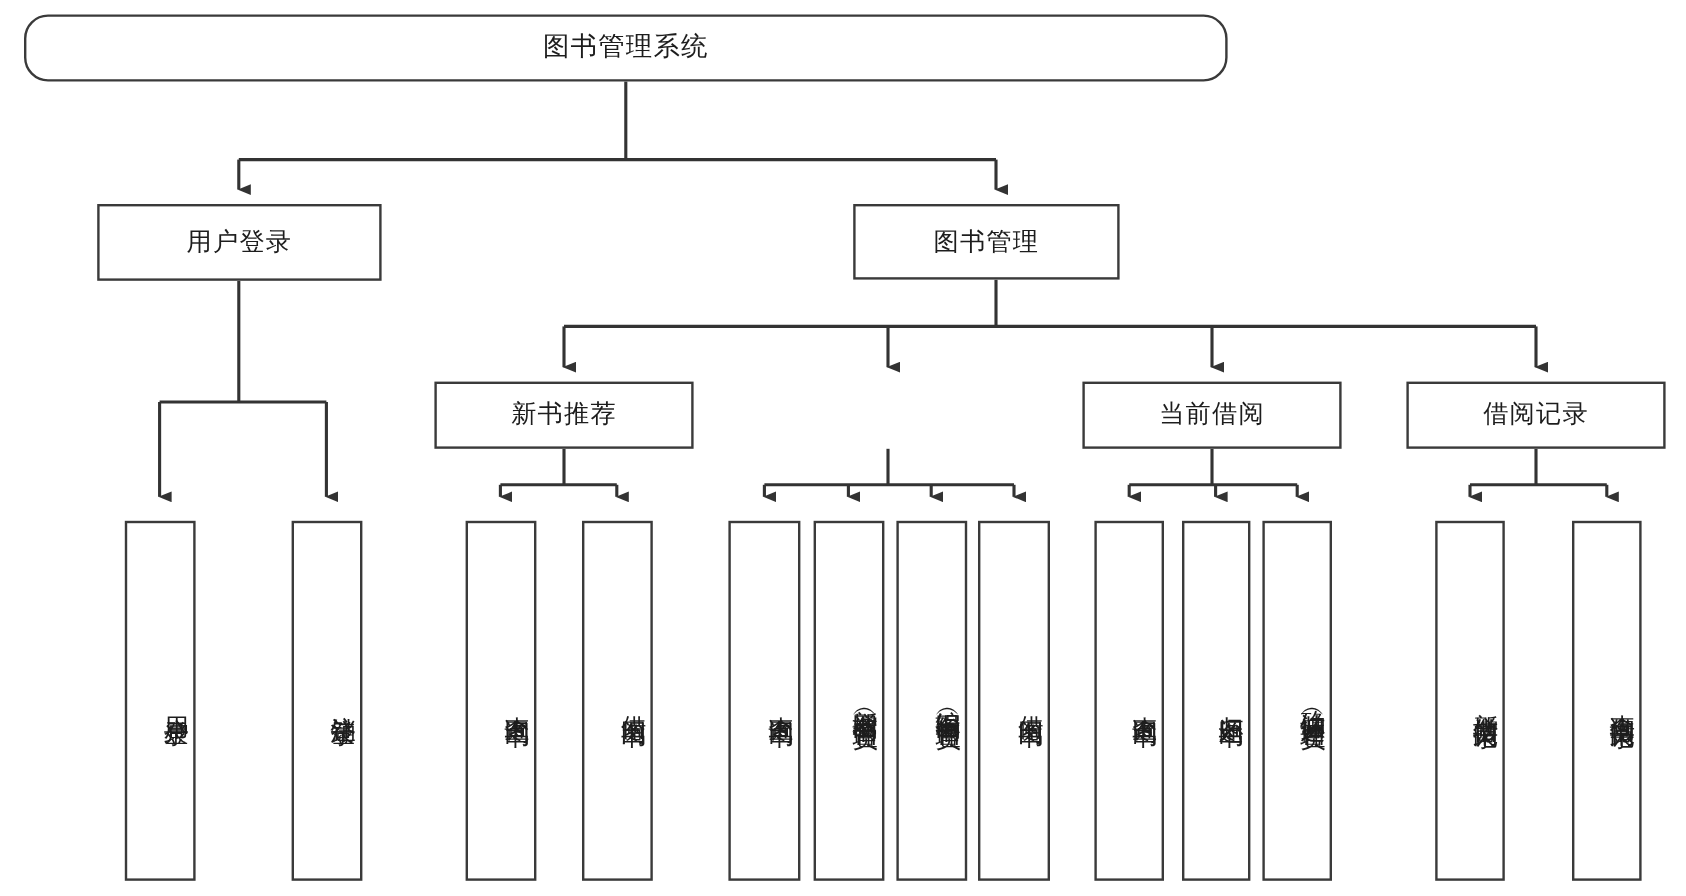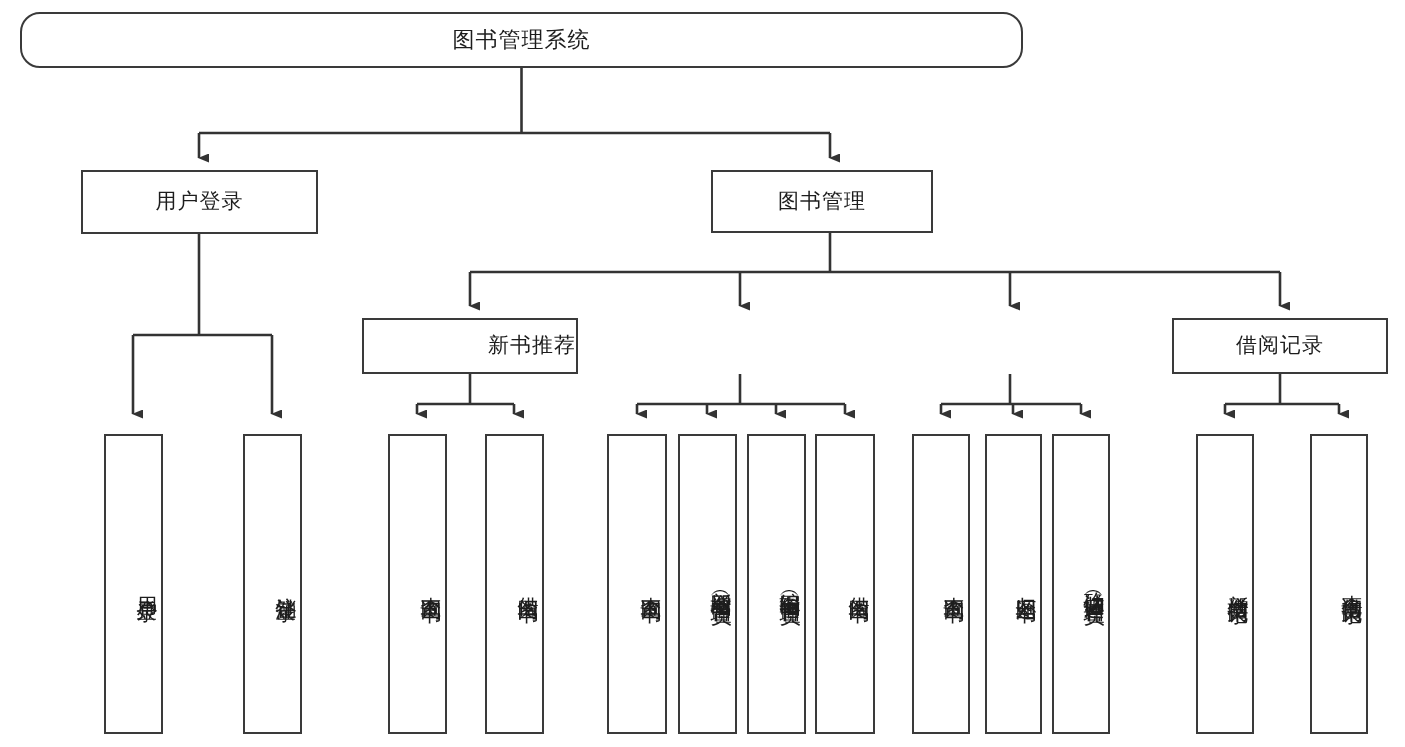--- a/index.html
+++ b/index.html
@@ -126,22 +126,25 @@
     <span class="node-label">图书管理系统</span>
   </div>
 
   <div class="node-box horiz" style="left:81px; top:170px; width:237px; height:64px;">
     <span class="node-label">用户登录</span>
   </div>
   <div class="node-box horiz" style="left:711px; top:170px; width:222px; height:63px;">
     <span class="node-label">图书管理</span>
   </div>
 
-  <div class="node-box horiz" style="left:362px; top:318px; width:216px; height:56px;justify-content:flex-end;">
+  <div class="node-box horiz" style="left:362px; top:318px; width:216px; height:56px;">
     <span class="node-label">新书推荐</span>
+  </div>
+  <div class="node-box horiz" style="left:902px; top:318px; width:216px; height:56px;">
+    <span class="node-label">当前借阅</span>
   </div>
   <div class="node-box horiz" style="left:1172px; top:318px; width:216px; height:56px;">
     <span class="node-label">借阅记录</span>
   </div>
 
   <div class="node-box vert" style="left:104px; top:434px; width:59px; height:300px;">
     <span class="node-label">用户登录</span>
   </div>
   <div class="node-box vert" style="left:243px; top:434px; width:59px; height:300px;">
     <span class="node-label">注销登录</span>

